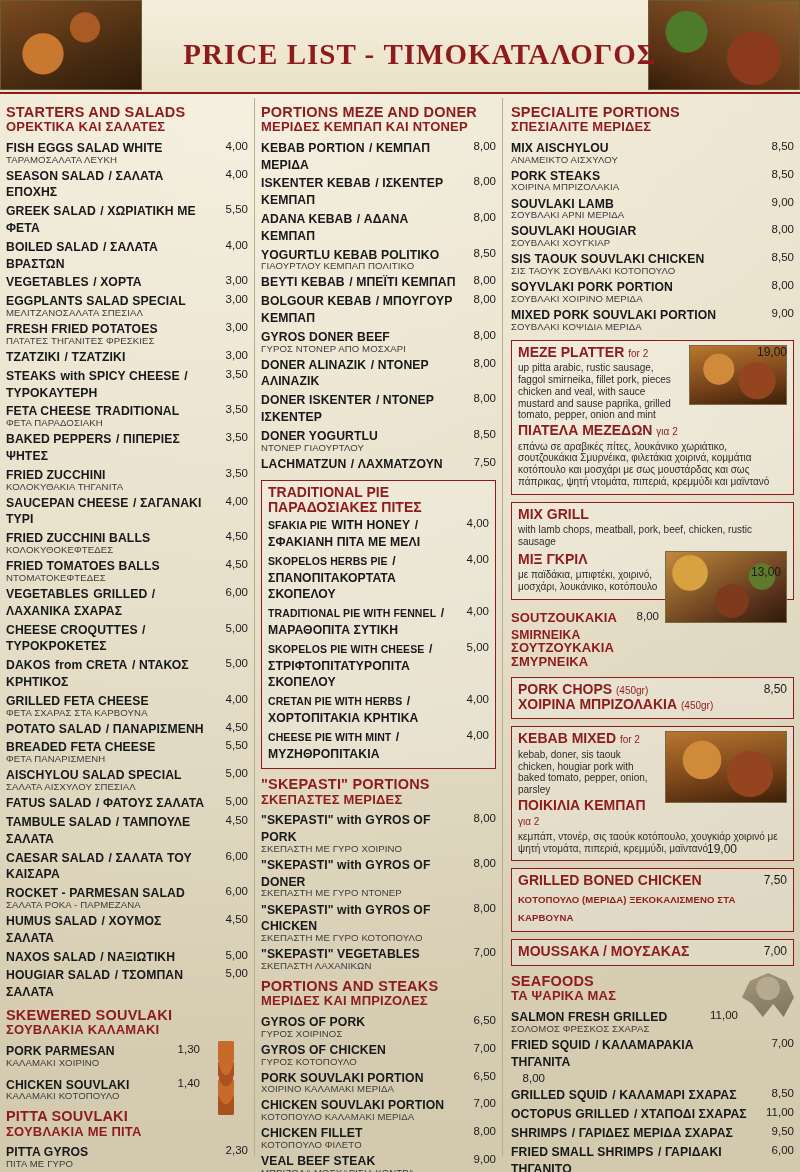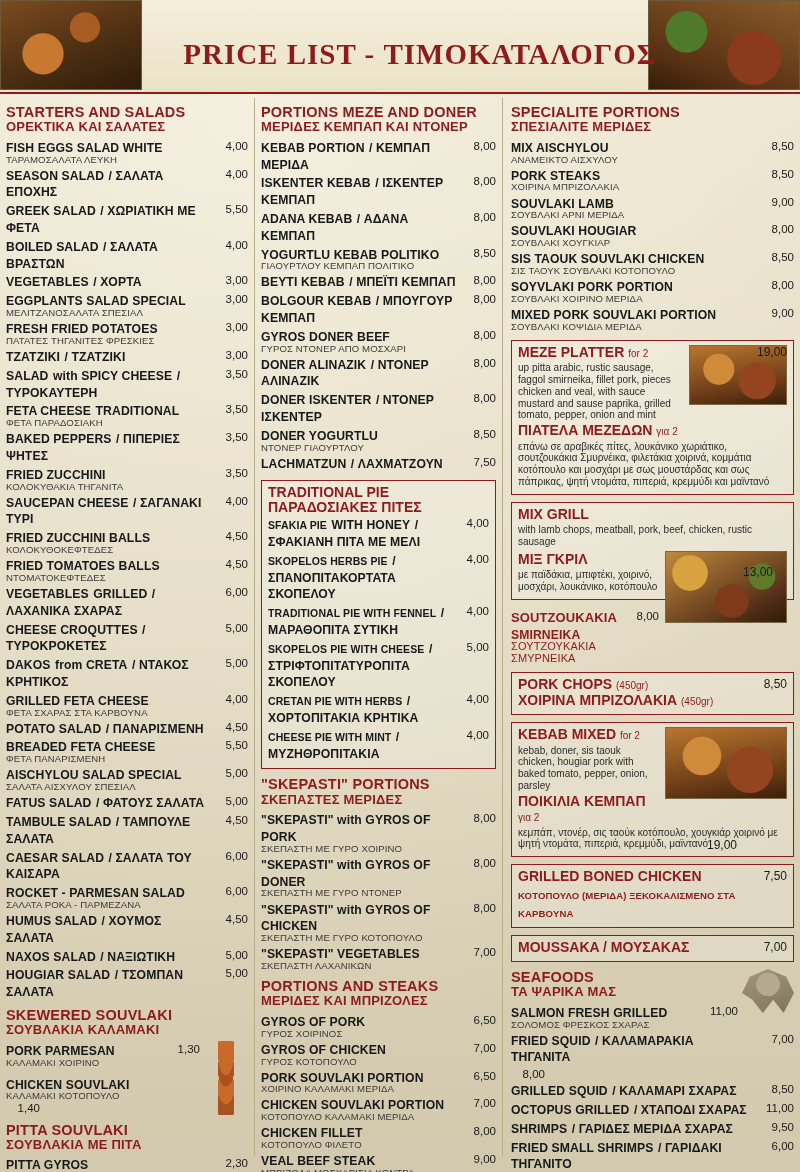--- a/index.html
+++ b/index.html
@@ -132,21 +132,21 @@
     opacity:.85;
   }
   .skewer{
     float:right;width:44px;height:74px;margin-left:4px;
     background:
       radial-gradient(ellipse at 50% 14%, #c86a2a 0 26%, transparent 27%),
       radial-gradient(ellipse at 50% 38%, #a9511f 0 26%, transparent 27%),
       radial-gradient(ellipse at 50% 62%, #c86a2a 0 26%, transparent 27%),
       radial-gradient(ellipse at 50% 86%, #a9511f 0 26%, transparent 27%);
   }
-  .mt6{margin-top:6px;flex-direction:column;}
+  .mt6{margin-top:6px;}
 </style>
 </head>
 <body>
 
 <div class="page">
 
   <div class="header">
     <div class="photo left"></div>
     <div class="photo right"></div>
     <div class="title">PRICE LIST - ΤΙΜΟΚΑΤΑΛΟΓΟΣ</div>
@@ -187,21 +187,21 @@
           </div>
         <div class="row">
             <div class="nm"><span class="en">FRESH FRIED POTATOES</span><span class="gr2">ΠΑΤΑΤΕΣ ΤΗΓΑΝΙΤΕΣ ΦΡΕΣΚΙΕΣ</span></div>
             <div class="pr">3,00</div>
           </div>
         <div class="row">
             <div class="nm"><span class="en">TZATZIKI</span> <span class="en thin">/ ΤΖΑΤΖΙΚΙ</span></div>
             <div class="pr">3,00</div>
           </div>
         <div class="row">
-            <div class="nm"><span class="en">SALAD</span> <span class="en tiny">with SPICY CHEESE</span> <span class="en thin">/ ΤΥΡΟΚΑΥΤΕΡΗ</span></div>
+            <div class="nm"><span class="en">STEAKS</span> <span class="en tiny">with SPICY CHEESE</span> <span class="en thin">/ ΤΥΡΟΚΑΥΤΕΡΗ</span></div>
             <div class="pr">3,50</div>
           </div>
         <div class="row">
             <div class="nm"><span class="en">FETA CHEESE</span> <span class="en tiny">TRADITIONAL</span><span class="gr2">ΦΕΤΑ ΠΑΡΑΔΟΣΙΑΚΗ</span></div>
             <div class="pr">3,50</div>
           </div>
         <div class="row">
             <div class="nm"><span class="en">BAKED PEPPERS</span> <span class="en thin">/ ΠΙΠΕΡΙΕΣ ΨΗΤΕΣ</span></div>
             <div class="pr">3,50</div>
           </div>
@@ -502,30 +502,30 @@
           <span>ΠΙΑΤΕΛΑ ΜΕΖΕΔΩΝ</span>
           <span class="tiny">για 2</span>
         </div>
         <span class="bx-desc">επάνω σε αραβικές πίτες, λουκάνικο χωριάτικο, σουτζουκάκια Σμυρνέικα, φιλετάκια χοιρινά, κομμάτια κοτόπουλο και μοσχάρι με σως μουστάρδας και σως πάπρικας, ψητή ντομάτα, πιπεριά, κρεμμύδι και μαϊντανό</span>
       </div>
 
       <div class="box">
         <div class="bx-title">MIX GRILL</div>
         <span class="bx-desc">with lamb chops, meatball, pork, beef, chicken, rustic sausage</span>
         <div class="bx-photo grill wide" style="margin-top:3px"></div>
-        <span class="bx-price2" style="position:absolute;right:20px;top:62px">13,00</span>
+        <span class="bx-price2" style="position:absolute;right:12px;top:62px">13,00</span>
         <div class="bx-title" style="margin-top:4px">ΜΙΞ ΓΚΡΙΛ</div>
         <span class="bx-desc">με παϊδάκια, μπιφτέκι, χοιρινό, μοσχάρι, λουκάνικο, κοτόπουλο</span>
       </div>
 
       <div class="row" style="padding-top:2px">
         <div class="nm">
           <span class="en" style="font-size:13px;color:#8d1b1b;font-weight:bold">SOUTZOUKAKIA</span>
           <span class="en tiny" style="color:#8d1b1b">SMIRNEIKA</span>
-          <span class="gr2" style="color:#8d1b1b;font-size:11px;font-weight:normal">ΣΟΥΤΖΟΥΚΑΚΙΑ ΣΜΥΡΝΕΙΚΑ</span>
+          <span class="gr2" style="color:#8d1b1b;font-size:13px;font-weight:bold">ΣΟΥΤΖΟΥΚΑΚΙΑ ΣΜΥΡΝΕΙΚΑ</span>
         </div>
         <div class="pr">8,00</div>
       </div>
 
       <div class="box">
         <span class="bx-price">8,50</span>
         <div class="bx-title">
           <span>PORK CHOPS</span>
           <span class="tiny">(450gr)</span>
         </div>

